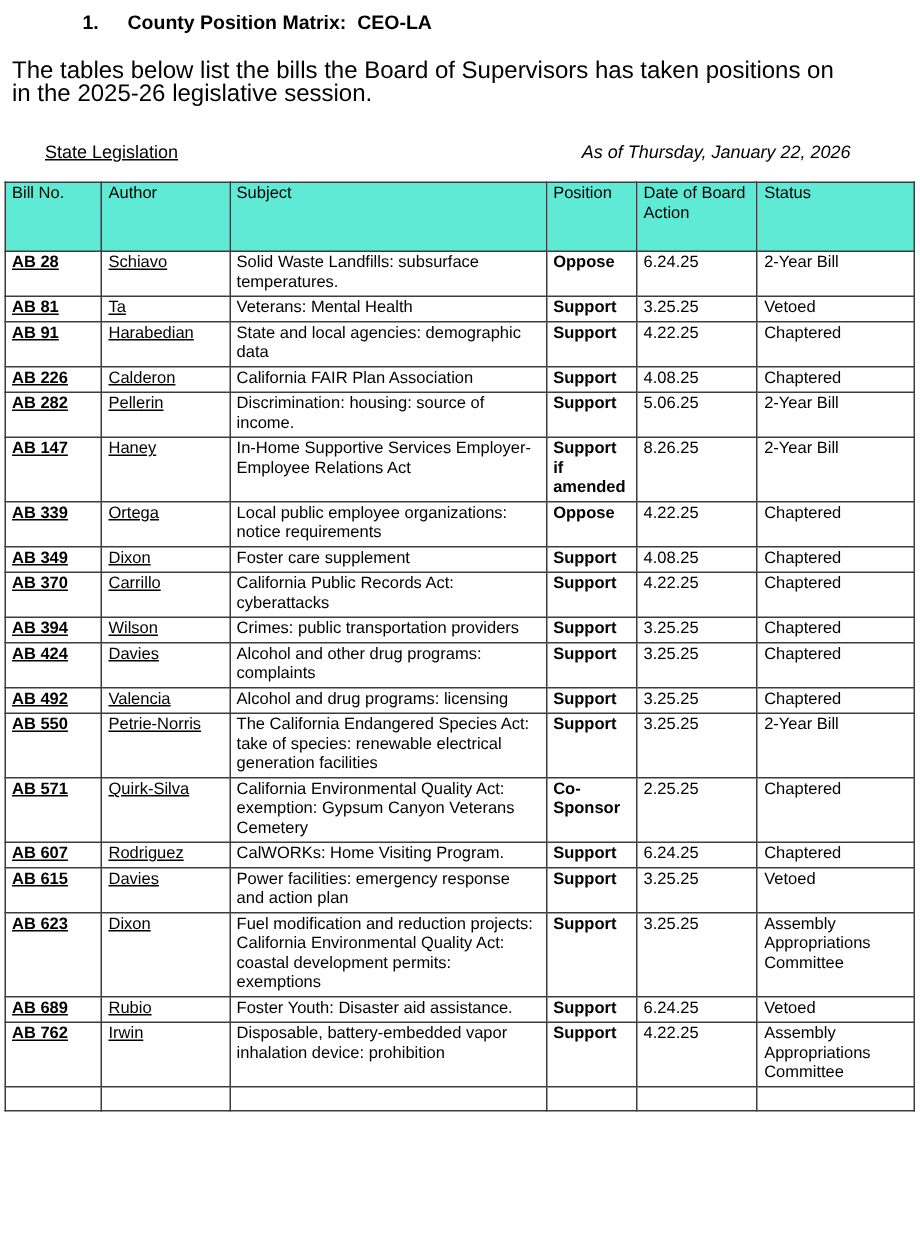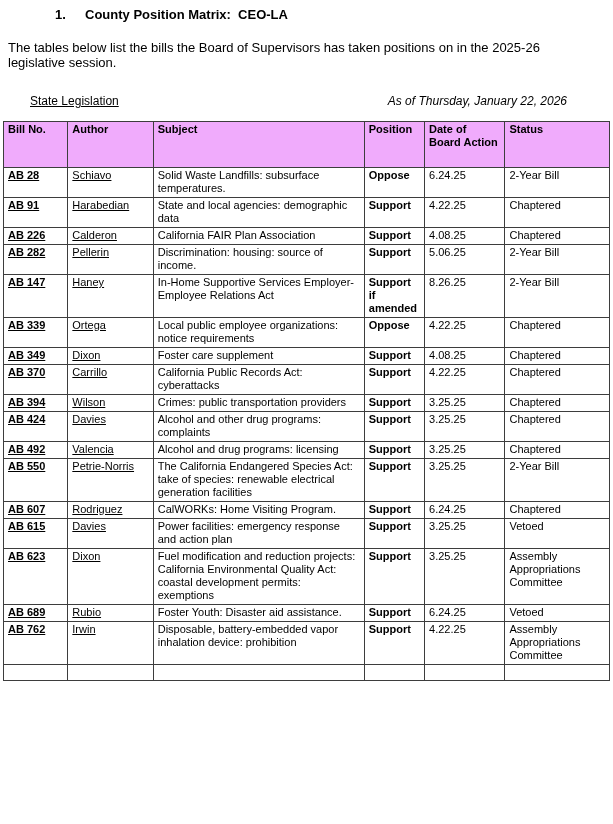--- a/index.html
+++ b/index.html
@@ -14,21 +14,21 @@
   .title{
     margin:7px 0 0 55px;
     font-size:13px;font-weight:bold;
     display:flex;
   }
   .title .num{width:30px;flex:0 0 auto;}
   .title .txt{white-space:pre-wrap;}
   .intro{
     margin:18px 8px 12px 8px;
     max-width:560px;
-    font-size:13px;line-height:15px;
+    font-size:16px;line-height:15px;
   }
   .section-row{
     display:flex;justify-content:space-between;align-items:center;
     margin:24px 46px 0 30px;
     font-size:12px;
   }
   .section-title{text-decoration:underline;}
   .asof{font-style:italic;}
   table.bills{
     border-collapse:collapse;
@@ -44,22 +44,22 @@
   table.bills col.w-date{width:80px;}
   table.bills col.w-status{width:104px;}
   table.bills th, table.bills td{
     border:1px solid #3d3d3d;
     padding:1px 4px 2px 4px;
     vertical-align:top;
     text-align:left;
     overflow:hidden;
   }
   table.bills thead th{
-    background:#f0abfc;
-    font-weight:bold;
+    background:#5eead4;
+    font-weight:normal;
     height:42px;
   }
   td.c-bill{font-weight:bold;text-decoration:underline;}
   td.c-author{text-decoration:underline;margin-left:28px;}
   td.c-position{font-weight:bold;}
   tr.partial td{height:12px;}
 </style>
 </head>
 <body>
 
@@ -99,20 +99,28 @@
     <tbody>
         <tr>
           <td class="c-bill">AB 28</td>
           <td class="c-author">Schiavo</td>
           <td class="c-subject">Solid Waste Landfills: subsurface temperatures.</td>
           <td class="c-position">Oppose</td>
           <td class="c-date">6.24.25</td>
           <td class="c-status">2-Year Bill</td>
         </tr>
         <tr>
+          <td class="c-bill">AB 81</td>
+          <td class="c-author">Ta</td>
+          <td class="c-subject">Veterans: Mental Health</td>
+          <td class="c-position">Support</td>
+          <td class="c-date">3.25.25</td>
+          <td class="c-status">Vetoed</td>
+        </tr>
+        <tr>
           <td class="c-bill">AB 91</td>
           <td class="c-author">Harabedian</td>
           <td class="c-subject">State and local agencies: demographic data</td>
           <td class="c-position">Support</td>
           <td class="c-date">4.22.25</td>
           <td class="c-status">Chaptered</td>
         </tr>
         <tr>
           <td class="c-bill">AB 226</td>
           <td class="c-author">Calderon</td>
@@ -187,20 +195,28 @@
         </tr>
         <tr>
           <td class="c-bill">AB 550</td>
           <td class="c-author">Petrie-Norris</td>
           <td class="c-subject">The California Endangered Species Act: take of species: renewable electrical generation facilities</td>
           <td class="c-position">Support</td>
           <td class="c-date">3.25.25</td>
           <td class="c-status">2-Year Bill</td>
         </tr>
         <tr>
+          <td class="c-bill">AB 571</td>
+          <td class="c-author">Quirk-Silva</td>
+          <td class="c-subject">California Environmental Quality Act: exemption: Gypsum Canyon Veterans Cemetery</td>
+          <td class="c-position">Co-Sponsor</td>
+          <td class="c-date">2.25.25</td>
+          <td class="c-status">Chaptered</td>
+        </tr>
+        <tr>
           <td class="c-bill">AB 607</td>
           <td class="c-author">Rodriguez</td>
           <td class="c-subject">CalWORKs: Home Visiting Program.</td>
           <td class="c-position">Support</td>
           <td class="c-date">6.24.25</td>
           <td class="c-status">Chaptered</td>
         </tr>
         <tr>
           <td class="c-bill">AB 615</td>
           <td class="c-author">Davies</td>

